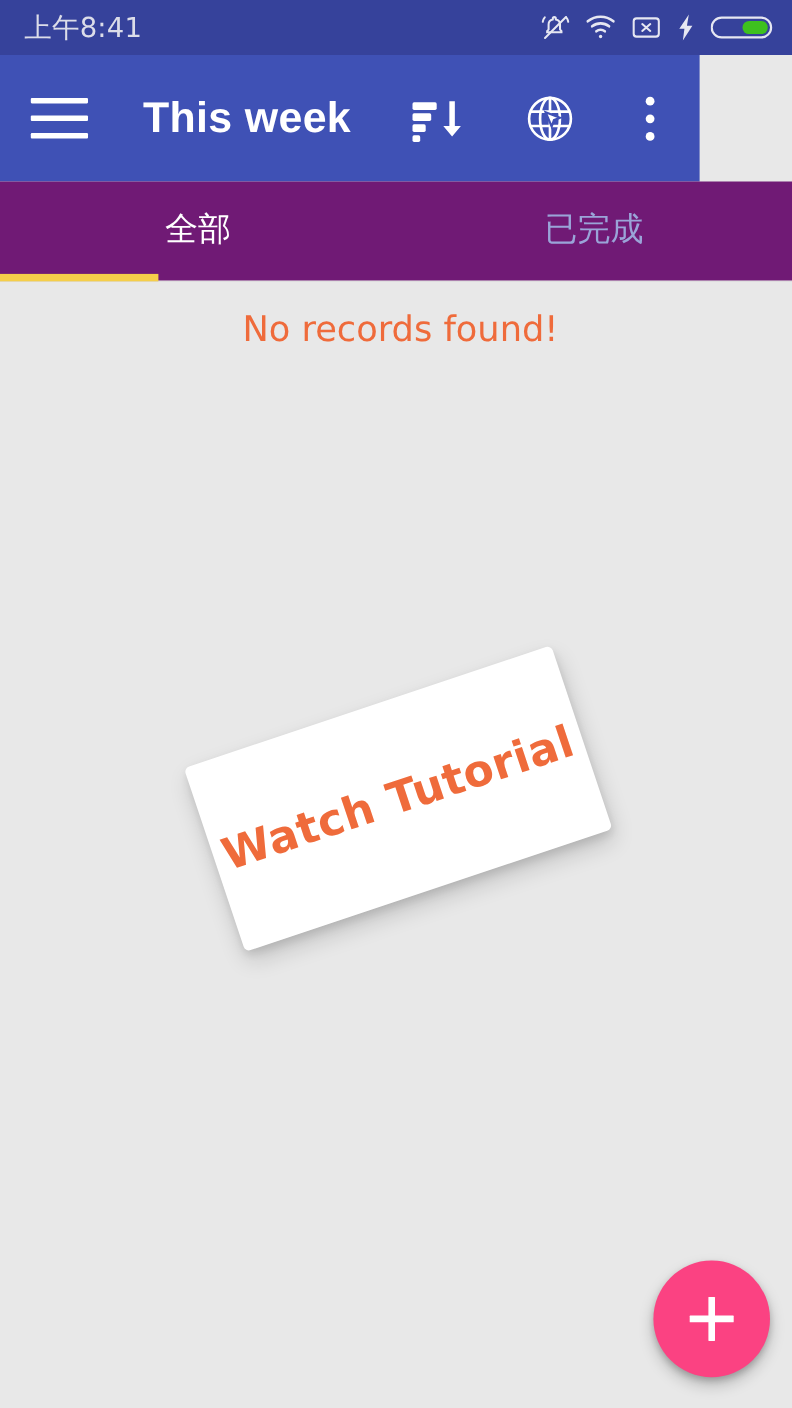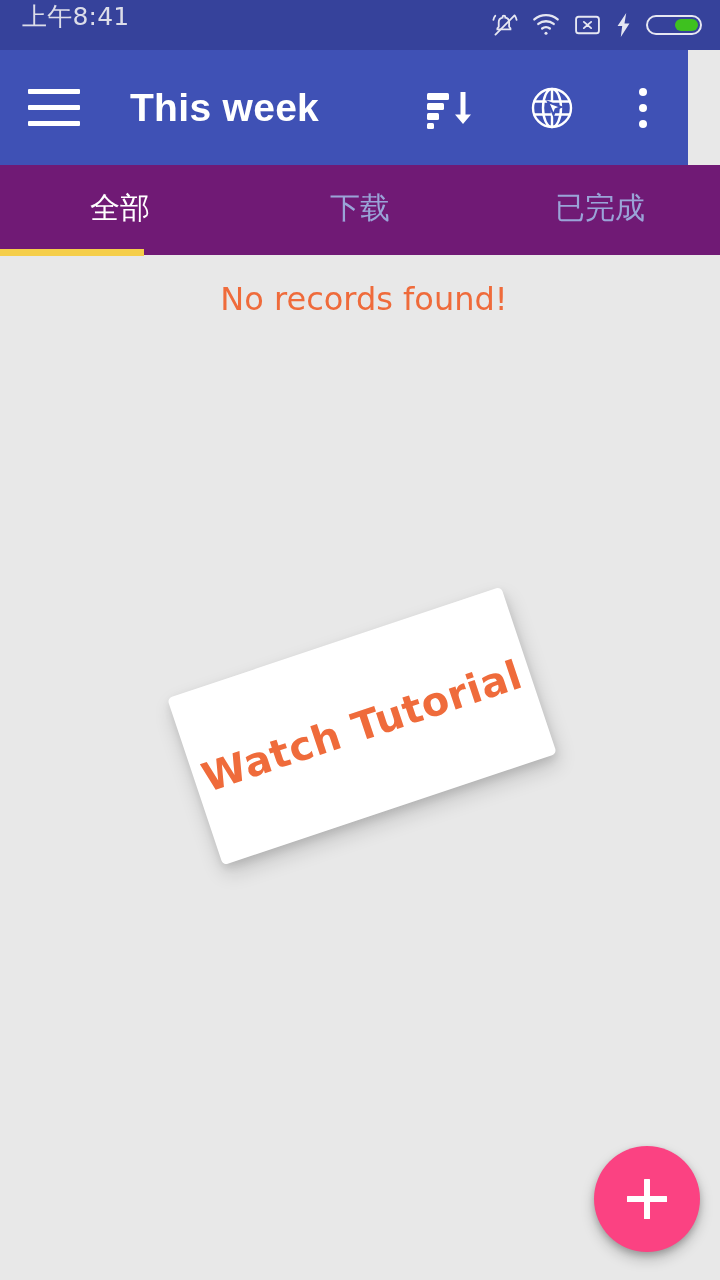--- a/index.html
+++ b/index.html
@@ -19,41 +19,42 @@
   }
 
   
   #status-bar {
     position: absolute;
     top: 0; left: 0;
     width: 720px;
     height: 50px;
     background: #36429b;
     display: flex;
+    align-items: center;
     padding: 0 16px 0 22px;
   }
   #status-time {
     color: #dcdde9;
     font-size: 25px;
     letter-spacing: 0.2px;
     font-family: "DejaVu Sans", "Liberation Sans", sans-serif;
   }
   #status-icons {
     margin-left: auto;
     display: flex;
     align-items: center;
     gap: 14px;
   }
   .sb-icon { display: block; }
 
   
   #toolbar {
     position: absolute;
     top: 50px; left: 0;
-    width: 688px;
+    width: 636px;
     height: 115px;
     background: #3f51b5;
     display: flex;
     align-items: center;
     padding: 0 24px 0 28px;
   }
   #hamburger-button {
     width: 58px;
     height: 58px;
     display: flex;
@@ -297,21 +298,20 @@
         <span class="dot"></span>
         <span class="dot"></span>
         <span class="dot"></span>
       </div>
 
     </div>
   </div>
 
   <div id="tab-bar">
     <div class="tab active">全部</div>
-    <div class="tab">下载</div>
     <div class="tab">已完成</div>
   </div>
   <div id="tab-indicator"></div>
   <div id="tab-shadow"></div>
 
   <div id="content">
 
     <div id="empty-message">No records found!</div>
 
     <div id="tutorial-card">

